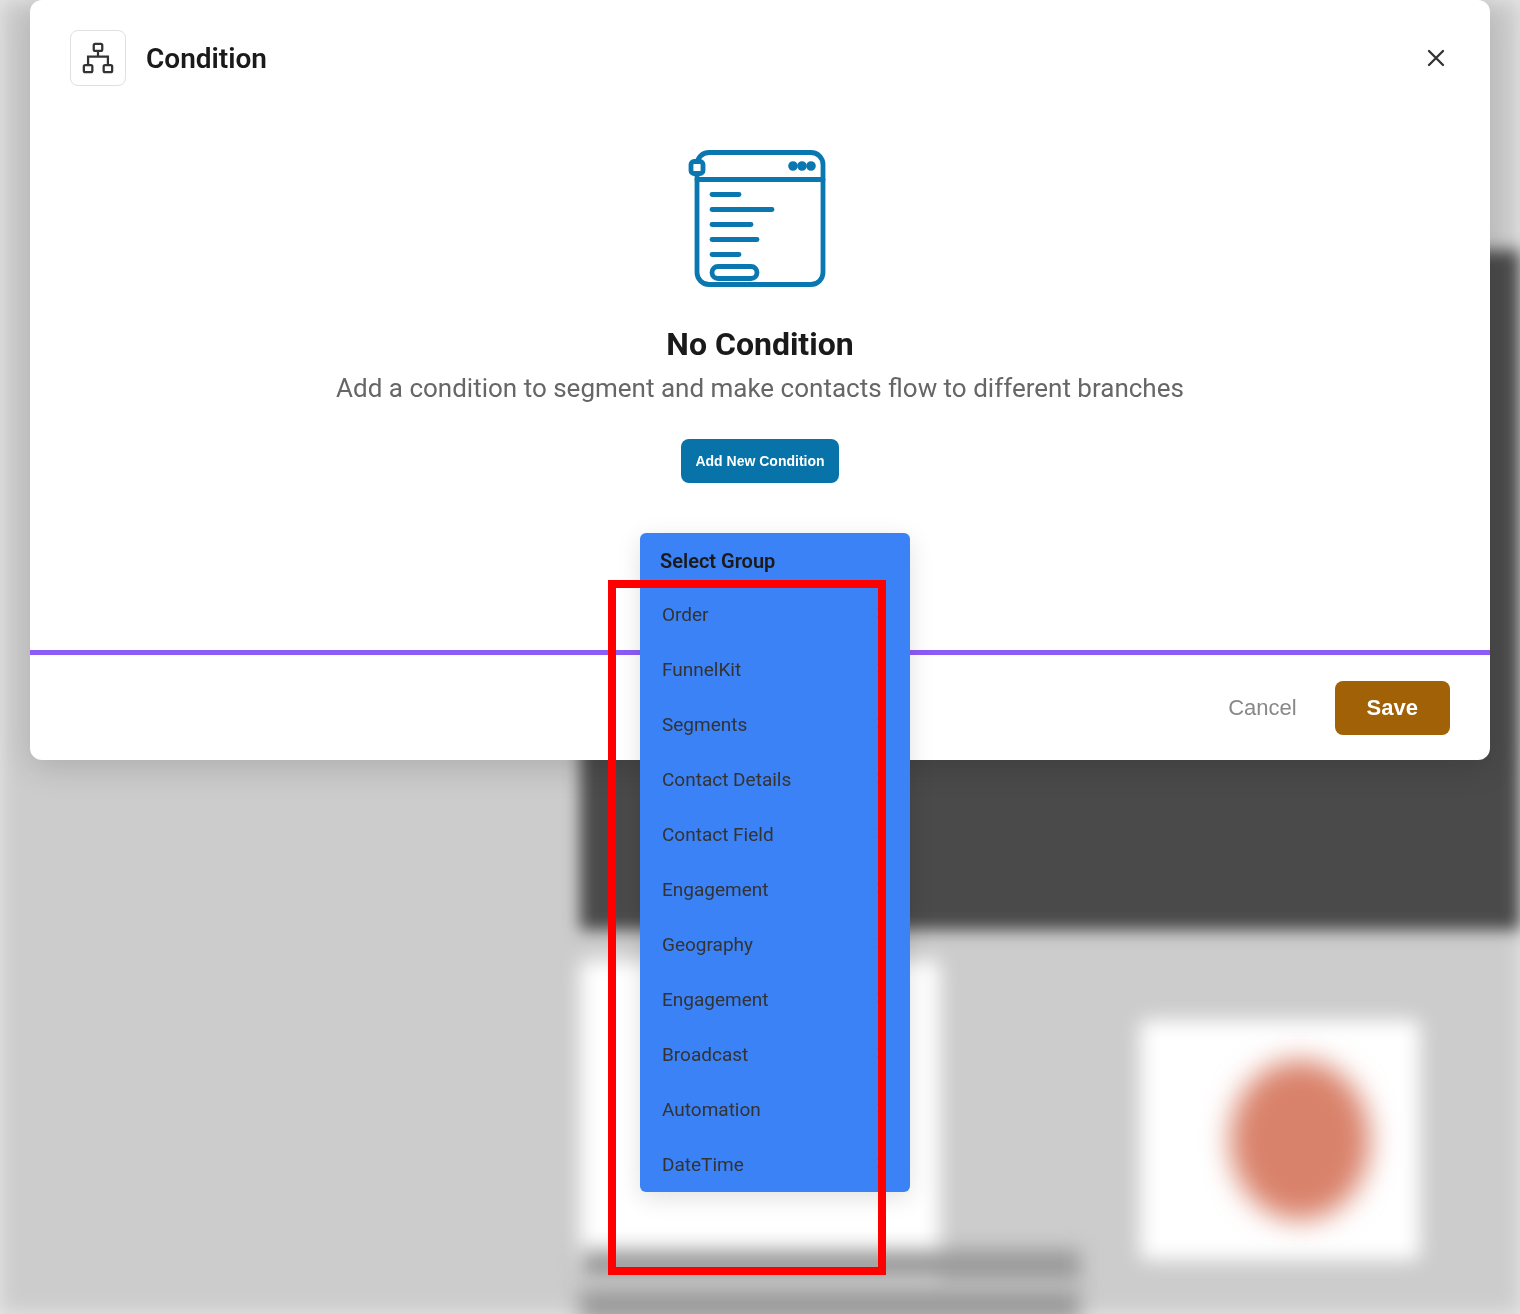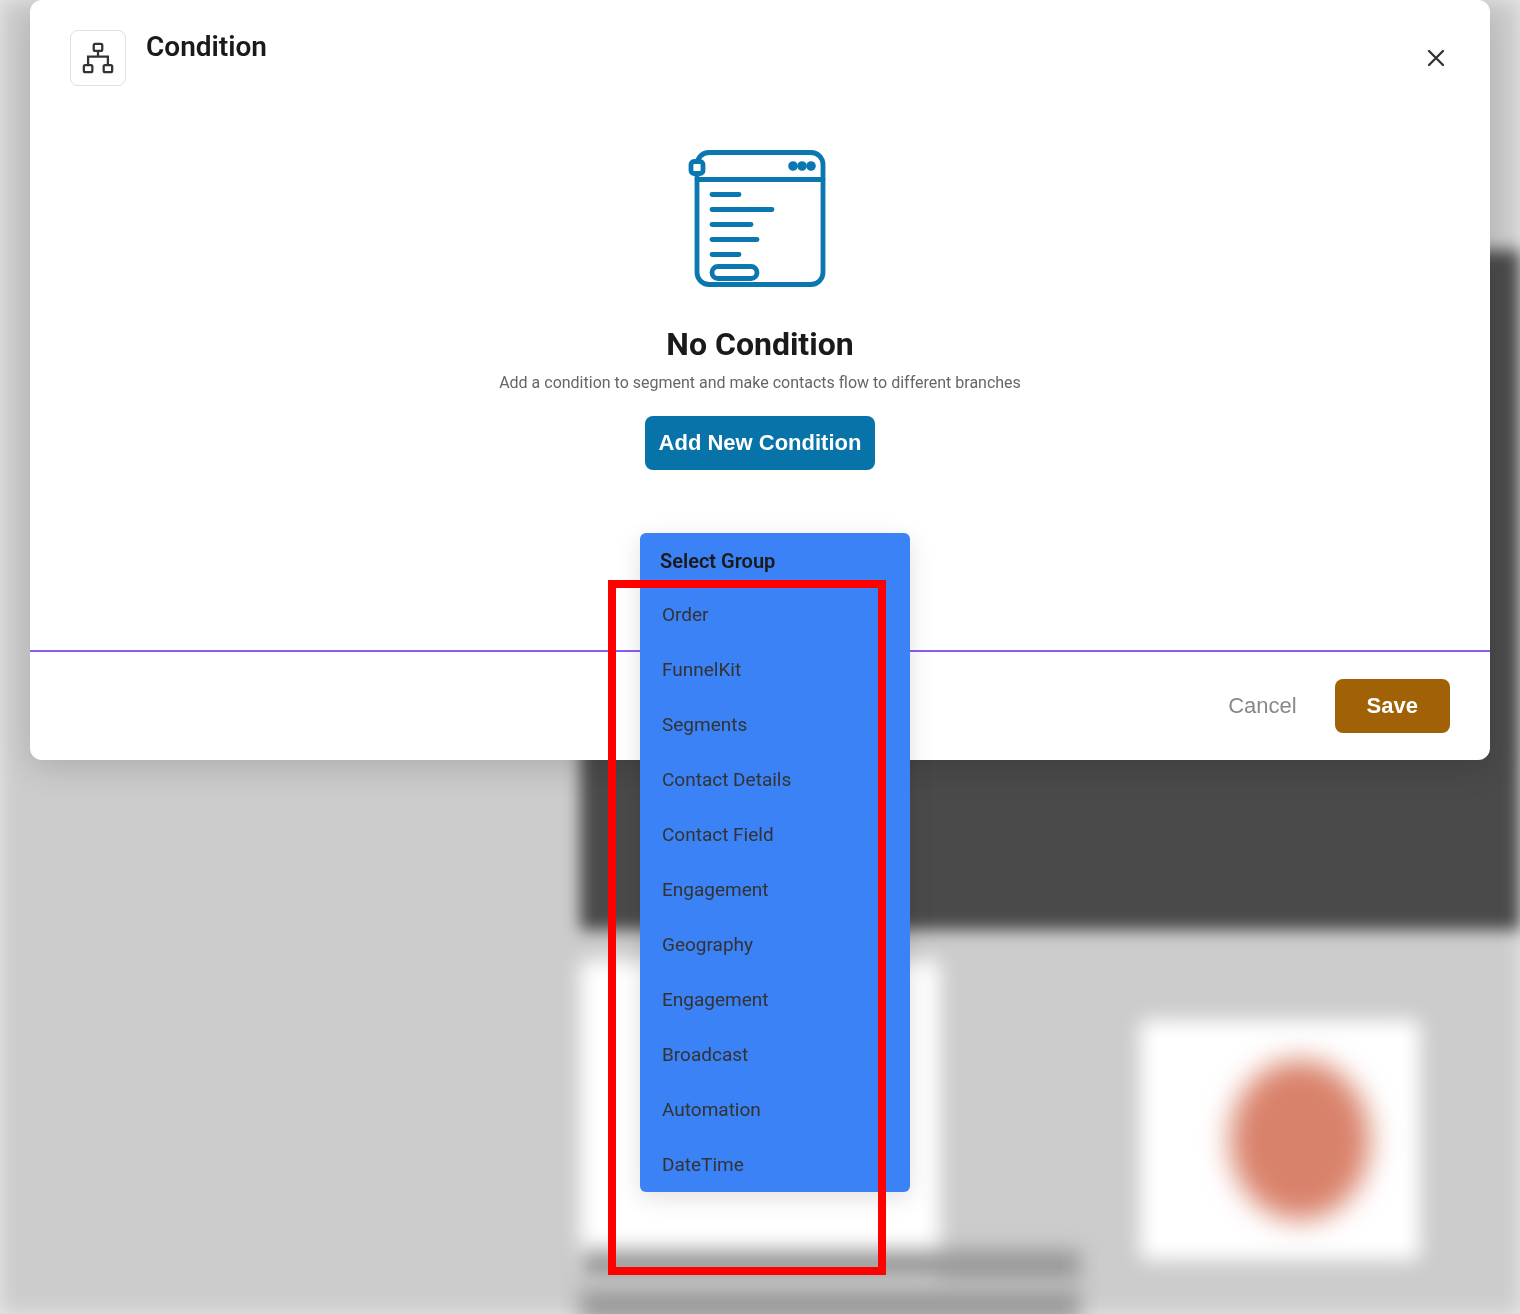--- a/index.html
+++ b/index.html
@@ -74,20 +74,21 @@
       left: 30px;
       width: 1460px;
       height: 760px;
       background: #fff;
       border-radius: 12px;
       box-shadow: 0 8px 32px rgba(0,0,0,0.15);
       overflow: visible;
     }
     .modal-header {
       display: flex;
+      align-items: center;
       padding: 30px 40px 0 40px;
       position: relative;
     }
     .header-icon {
       width: 56px;
       height: 56px;
       border: 1px solid #e0e0e0;
       border-radius: 8px;
       display: flex;
       align-items: center;
@@ -118,43 +119,43 @@
     }
     .illustration {
       margin: 0 auto 30px;
     }
     .body-title {
       font-size: 32px;
       font-weight: 700;
       color: #1a1a1a;
     }
     .body-subtitle {
-      font-size: 16px;
+      font-size: 26px;
       color: #666;
       margin-top: 10px;
     }
     .add-btn {
       display: inline-block;
-      margin-top: 24px;
+      margin-top: 36px;
       background: #0773a8;
       color: #fff;
-      font-size: 22px;
+      font-size: 14px;
       font-weight: 600;
       padding: 14px 14px;
       border-radius: 8px;
       border: none;
       cursor: pointer;
     }
     .modal-footer {
       position: absolute;
       bottom: 0;
       left: 0;
       right: 0;
       height: 110px;
-      border-top: 2px solid #8b5cf6;
+      border-top: 5px solid #8b5cf6;
       display: flex;
       justify-content: flex-end;
       align-items: center;
       padding: 0 40px;
       gap: 20px;
     }
     .btn-cancel {
       background: none;
       border: none;
       font-size: 22px;

